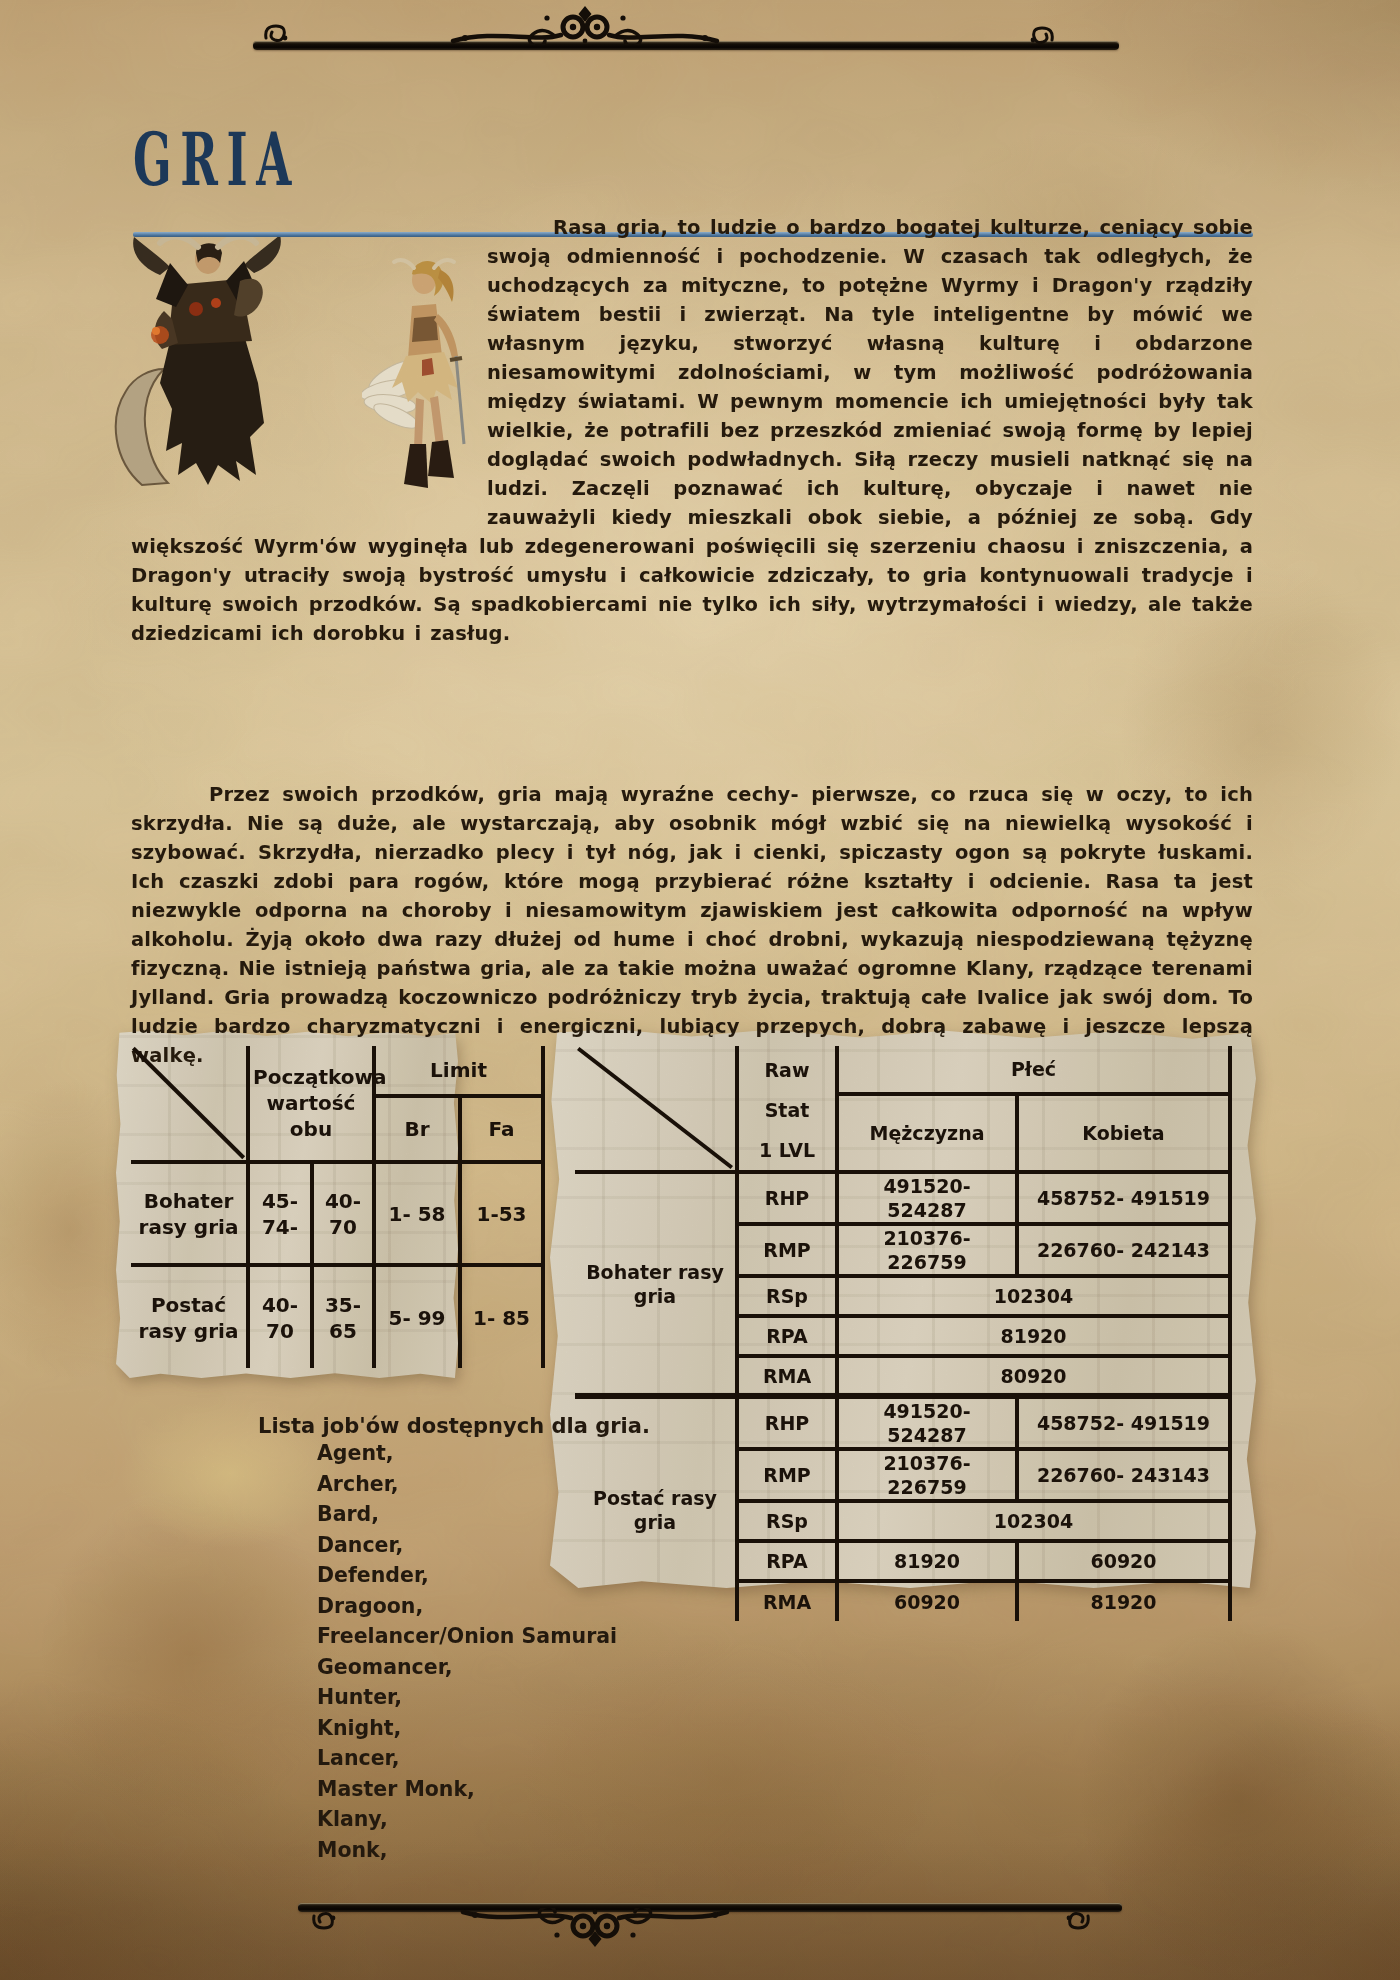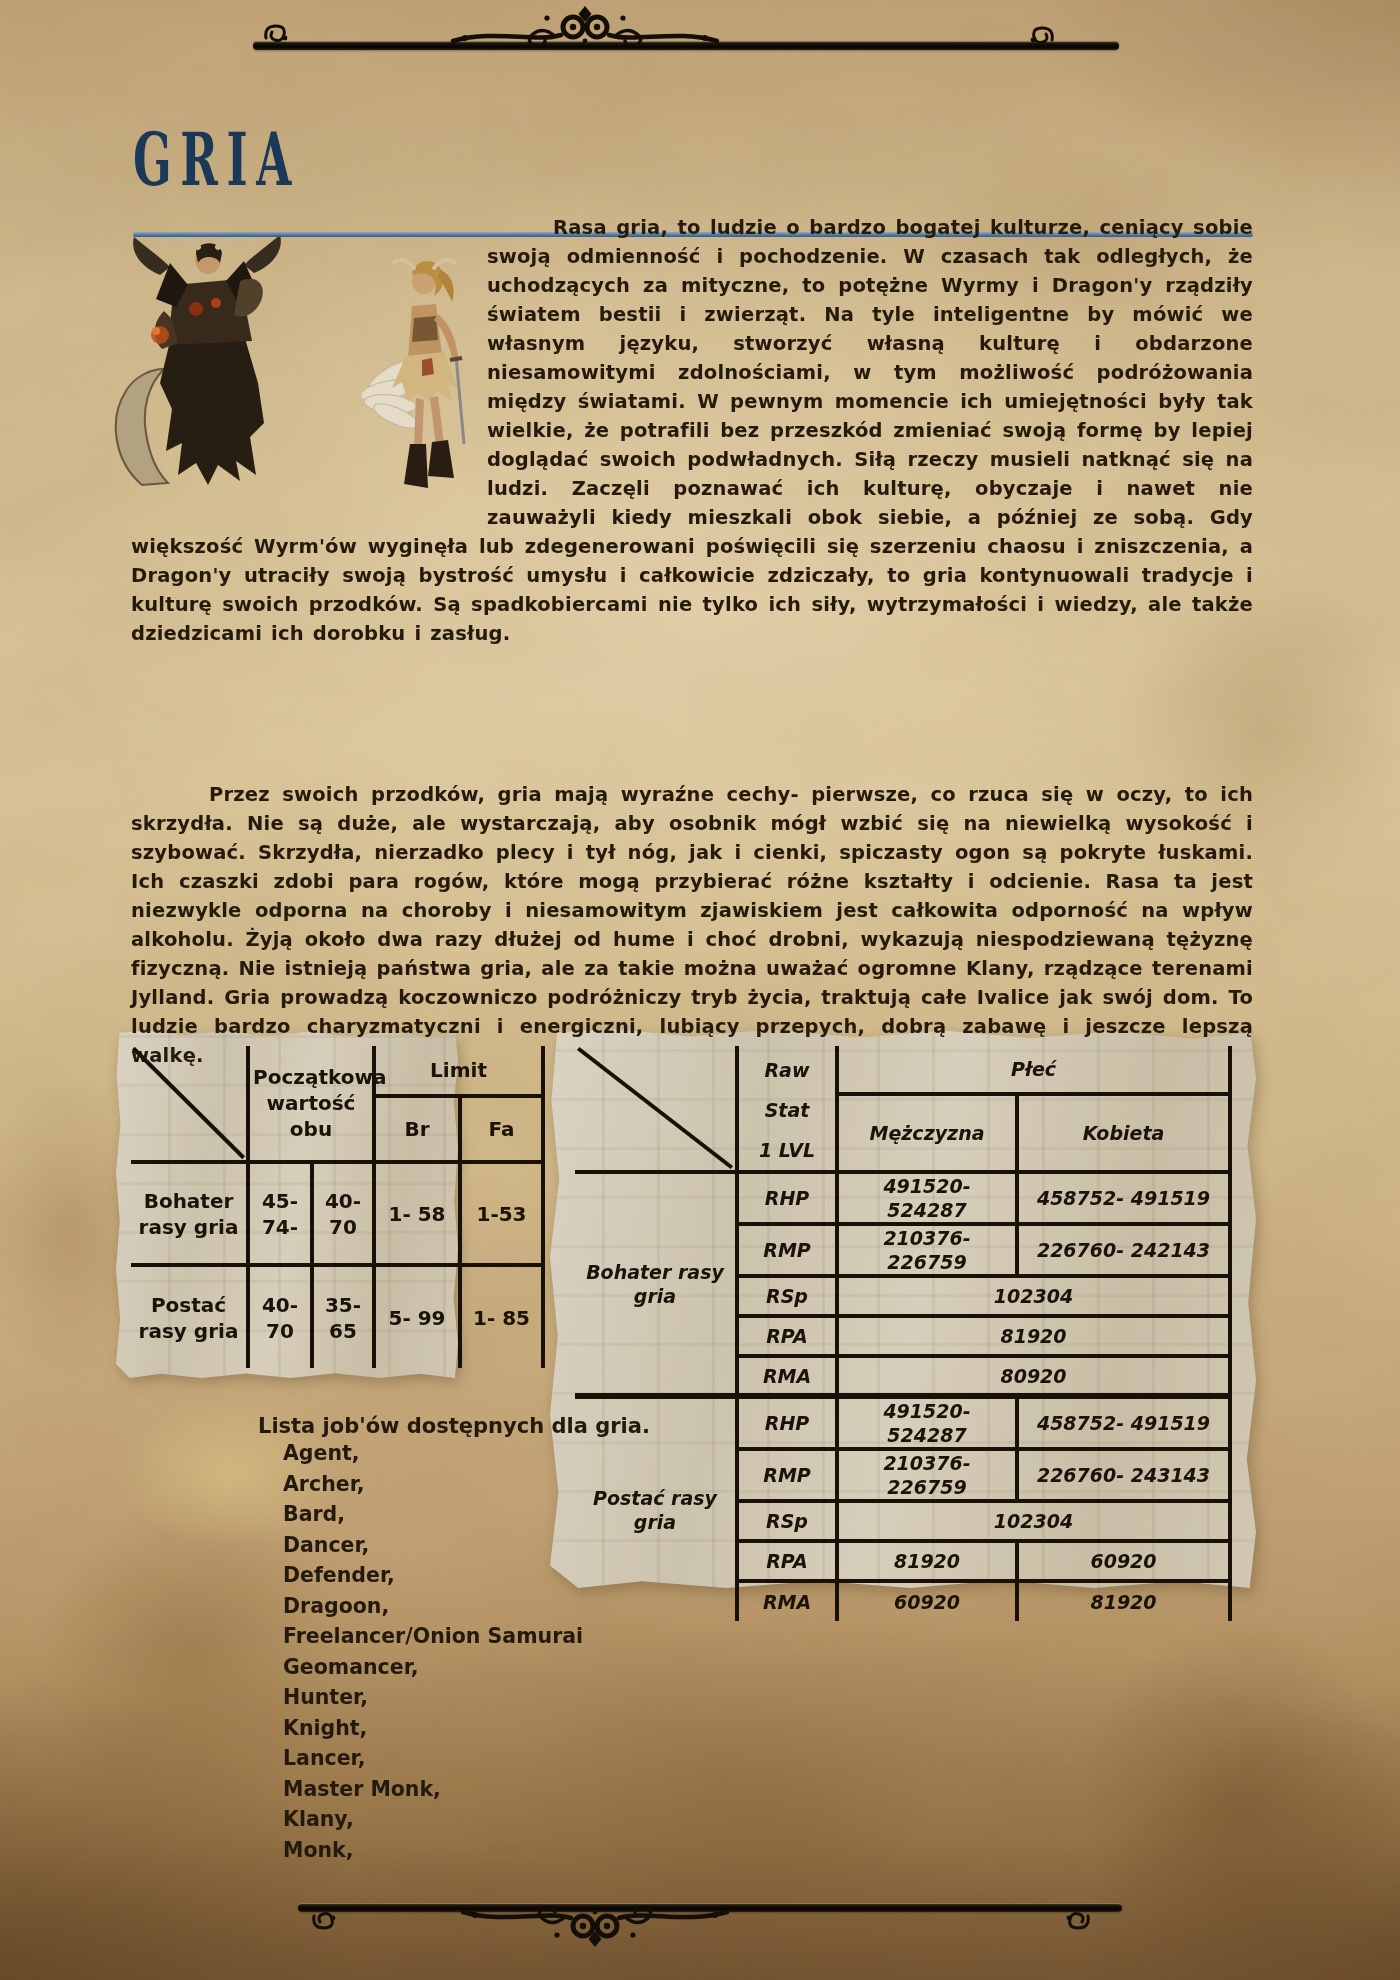--- a/index.html
+++ b/index.html
@@ -39,29 +39,29 @@
       repeating-linear-gradient(0deg, rgba(110,96,72,0) 0 46px, rgba(110,96,72,.08) 46px 49px),
       linear-gradient(100deg,#e1dbcc 0%,#d3cab6 28%,#ded6c4 52%,#cfc5ae 78%,#d8cfbc 100%);
     clip-path:polygon(1% 0.8%,9% 0.2%,20% 1.5%,31% 0.3%,44% 1.7%,56% 0.5%,68% 1.8%,80% 0.6%,91% 1.9%,99.2% 0.8%,100% 9%,98.8% 21%,100% 34%,98.9% 49%,100% 63%,98.7% 77%,100% 90%,99.1% 100%,89% 98.8%,77% 100%,64% 98.6%,51% 100%,38% 98.7%,25% 100%,13% 98.8%,4% 100%,0% 96%,1.2% 83%,0% 69%,1.1% 55%,0% 41%,1.3% 27%,0.2% 13%);}
   table{position:absolute;border-collapse:collapse;table-layout:fixed;z-index:10;
     font-weight:700;color:#1b120a;}
   td{padding:0 3px;text-align:center;vertical-align:middle;}
   .bR{border-right:4px solid #191008;}
   .bB{border-bottom:4px solid #191008;}
   .bBthick{border-bottom:6px solid #191008;}
   .t-stats{left:131px;top:1046px;width:412px;height:322px;font-size:20px;line-height:26px;}
-  .t-gender{left:575px;top:1046px;width:655px;height:516px;font-size:19px;line-height:24px;font-style:italic;}
+  .t-gender{left:575px;top:1046px;width:655px;height:516px;font-size:19px;line-height:24px;}
   .diag{position:relative;}
   .diag svg{position:absolute;left:0;top:0;width:100%;height:100%;}
   .stat-head{line-height:40px;vertical-align:top;padding-top:4px;}
   .jobs-caption{position:absolute;left:258px;top:1394px;z-index:10;font-size:21px;font-weight:700;margin-top:20px;}
   .jobs-col{position:absolute;z-index:10;font-size:20.5px;line-height:30.5px;font-weight:700;}
   .jobs-col-1{left:283px;top:1438px;}
   .jobs-col-2{left:590px;top:1598px;}
-  .job-item{white-space:nowrap;}
+  .job-item{white-space:nowrap;margin-left:34px;}
 </style>
 </head>
 <body>
 
 <div class="page">
 
   <svg class="mottle" xmlns="http://www.w3.org/2000/svg" width="1400" height="1980">
     <filter id="blotchF">
         <feTurbulence type="fractalNoise" baseFrequency="0.006 0.009" numOctaves="3" seed="11" stitchTiles="stitch"></feTurbulence>
       <feColorMatrix type="matrix" values="0 0 0 0 0.45  0 0 0 0 0.33  0 0 0 0 0.18  0.7 0 0 0 -0.12"></feColorMatrix>

